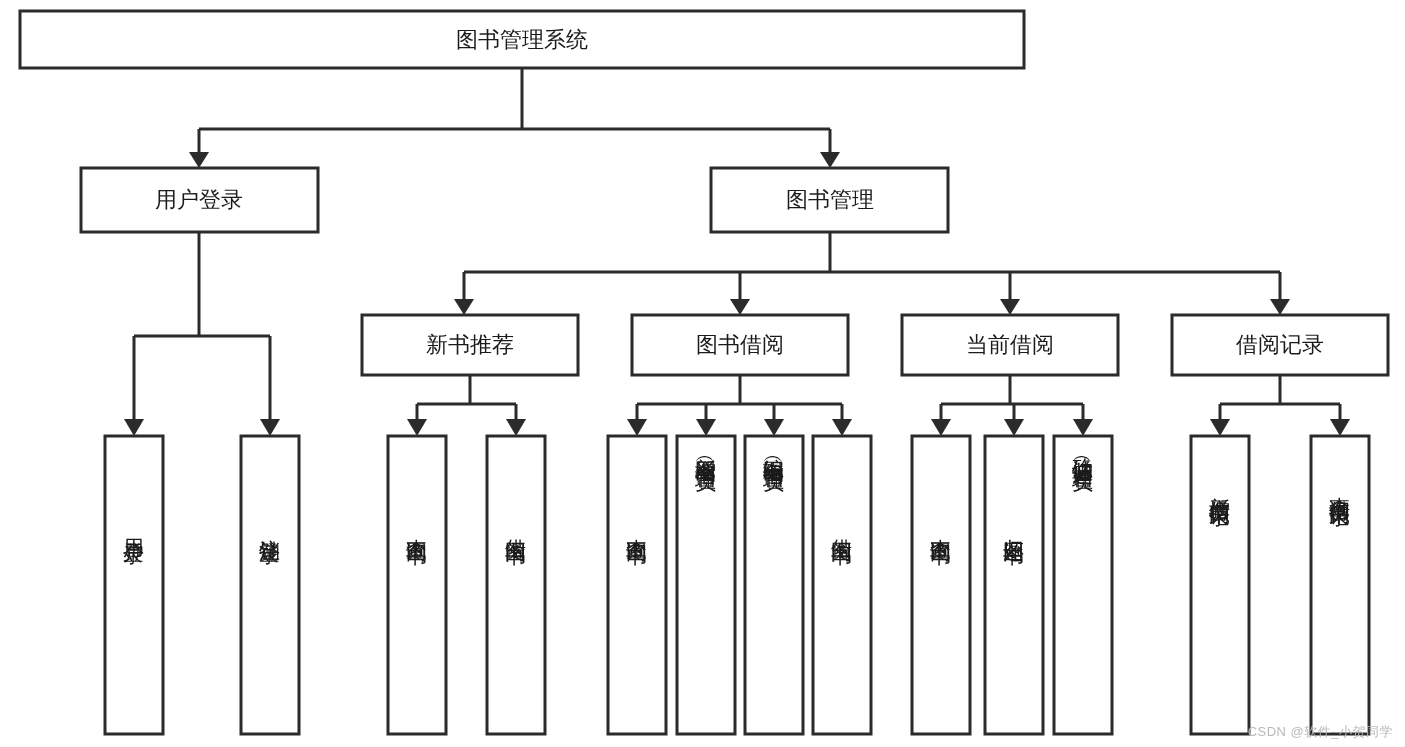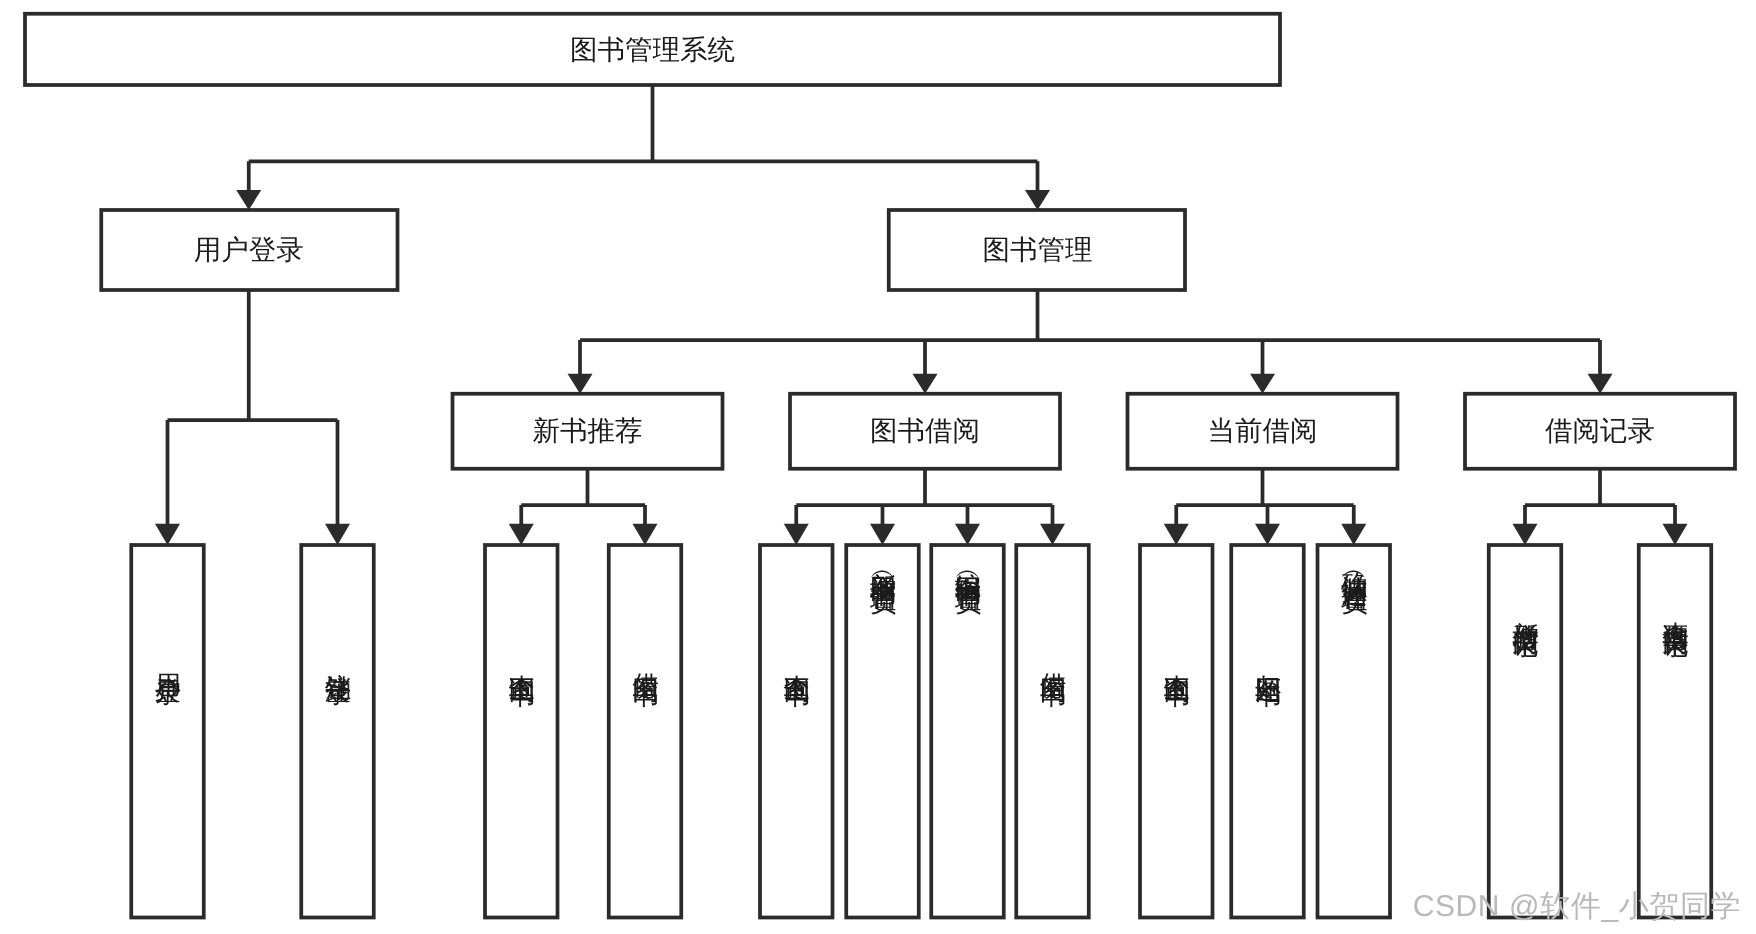--- a/index.html
+++ b/index.html
@@ -46,21 +46,21 @@
     fill: none;
   }
   .arrowhead {
     fill: #2b2b2b;
   }
   .watermark {
     position: absolute;
     right: 12px;
     bottom: 6px;
     font-family: "Liberation Sans", "DejaVu Sans", sans-serif;
-    font-size: 24px;
+    font-size: 13px;
     color: #b9b9b9;
     white-space: nowrap;
     user-select: none;
     letter-spacing: 0.5px;
   }
 </style>
 </head>
 <body>
 
 <svg id="diagram" viewBox="0 0 1405 747">

